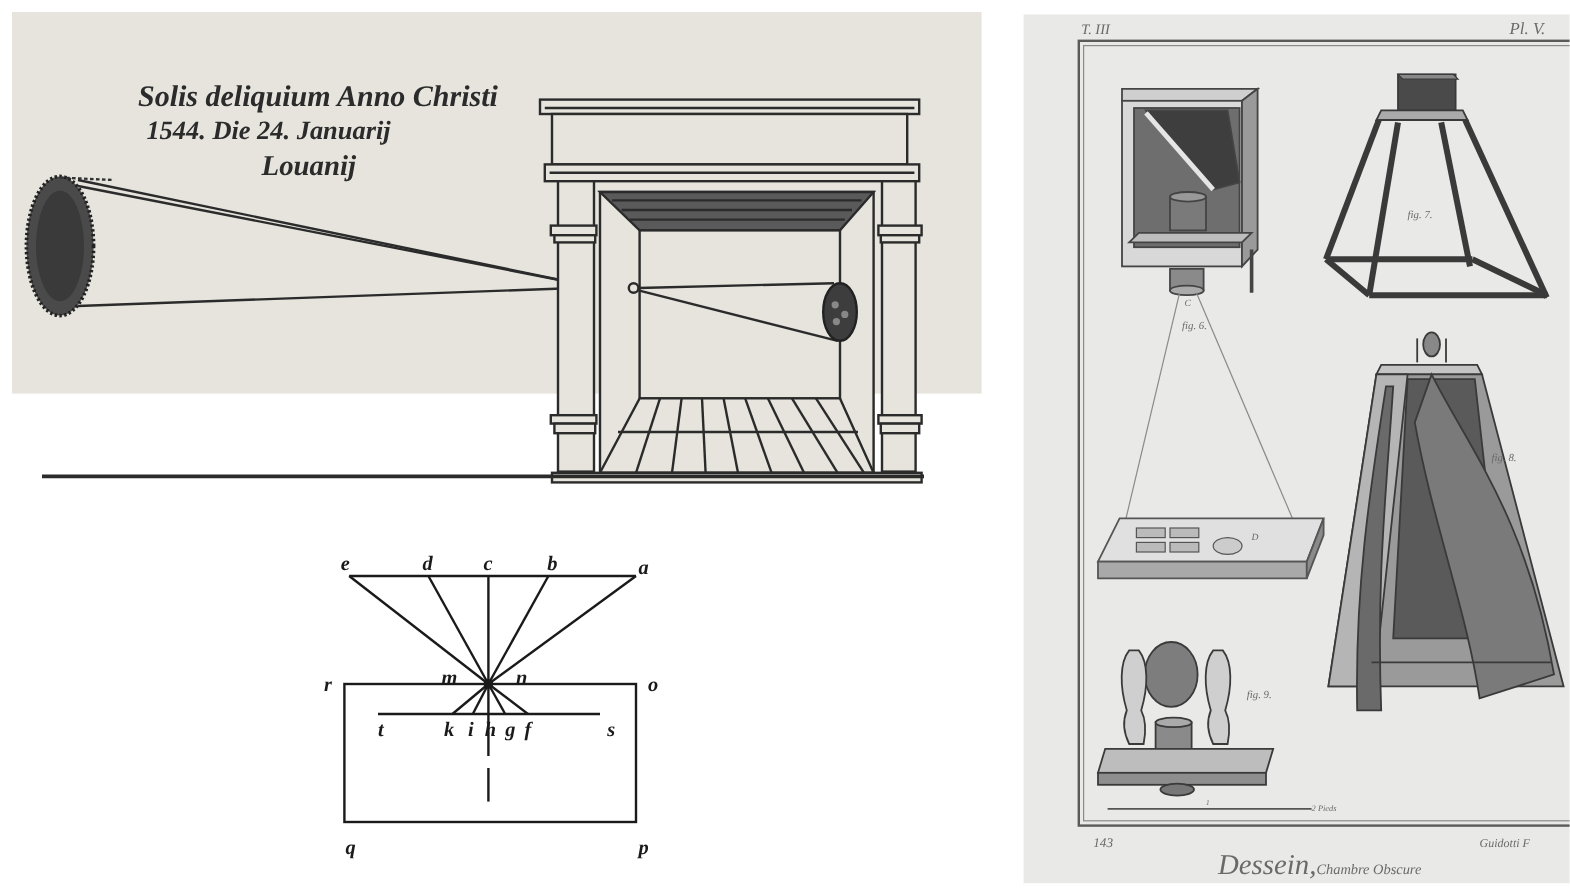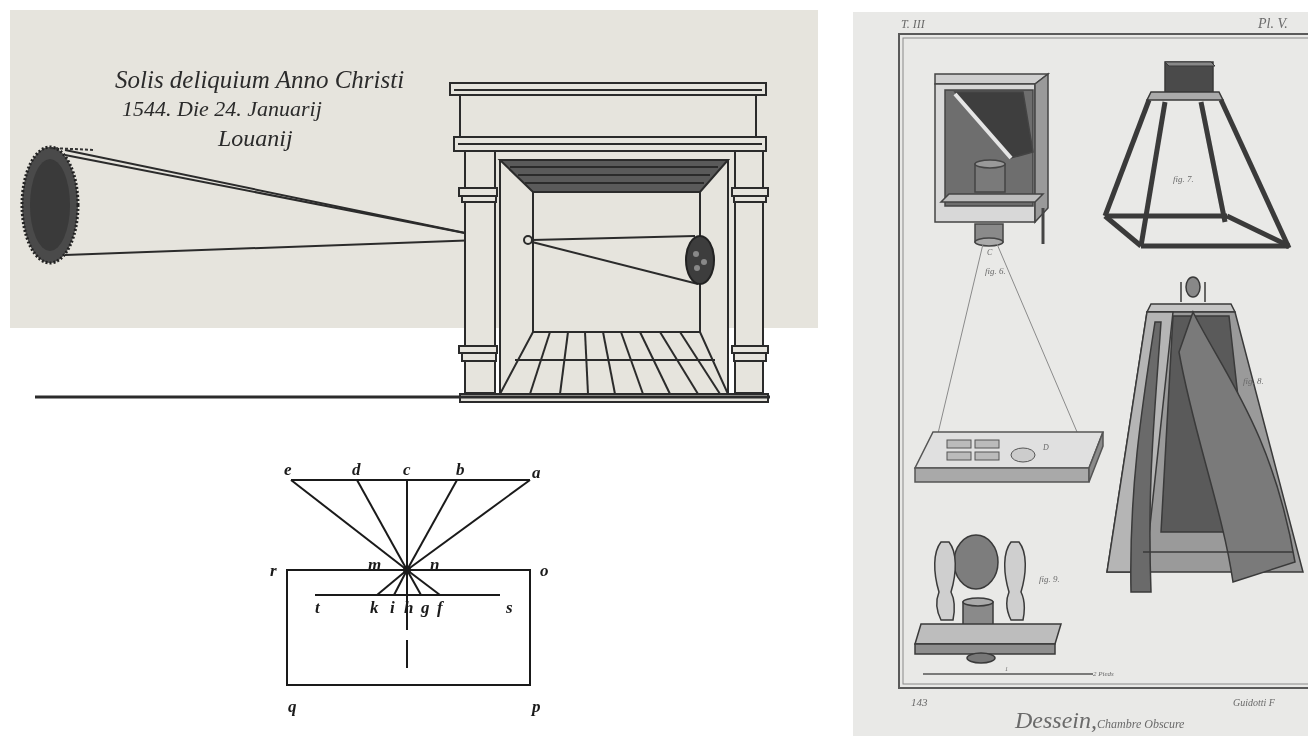--- a/index.html
+++ b/index.html
@@ -1,19 +1,19 @@
 <!DOCTYPE html>
 <html><head>
   <meta charset="utf-8">
   <style>
     html, body { margin: 0; padding: 0; background: #ffffff; }
     body { width: 1308px; height: 744px; position: relative; overflow: hidden;
            font-family: "Liberation Serif", serif; }
     .panel { position: absolute; }
-    #woodcut { left: 10px; top: 10px; width: 808px; height: 318px; background: #e6e4dd; }
+    #woodcut { left: 10px; top: 10px; width: 808px; height: 318px; background: #e6e4dd; font-weight: bold; }
     #ray-diagram { left: 270px; top: 450px; width: 300px; height: 270px; background: #ffffff; }
     #plate { left: 853px; top: 12px; width: 447px; height: 724px; background: #e9e9e7; padding-left: 40px; }
     svg { display: block; }
     .script { font-family: "Liberation Serif", serif; font-style: italic; fill: #2b2b2b; }
     .letter { font-family: "Liberation Serif", serif; font-style: italic; font-weight: bold; fill: #1a1a1a; font-size: 17px; }
     .engr { font-family: "Liberation Serif", serif; font-style: italic; fill: #6a6a6a; }
   </style>
 </head>
 <body>
 

